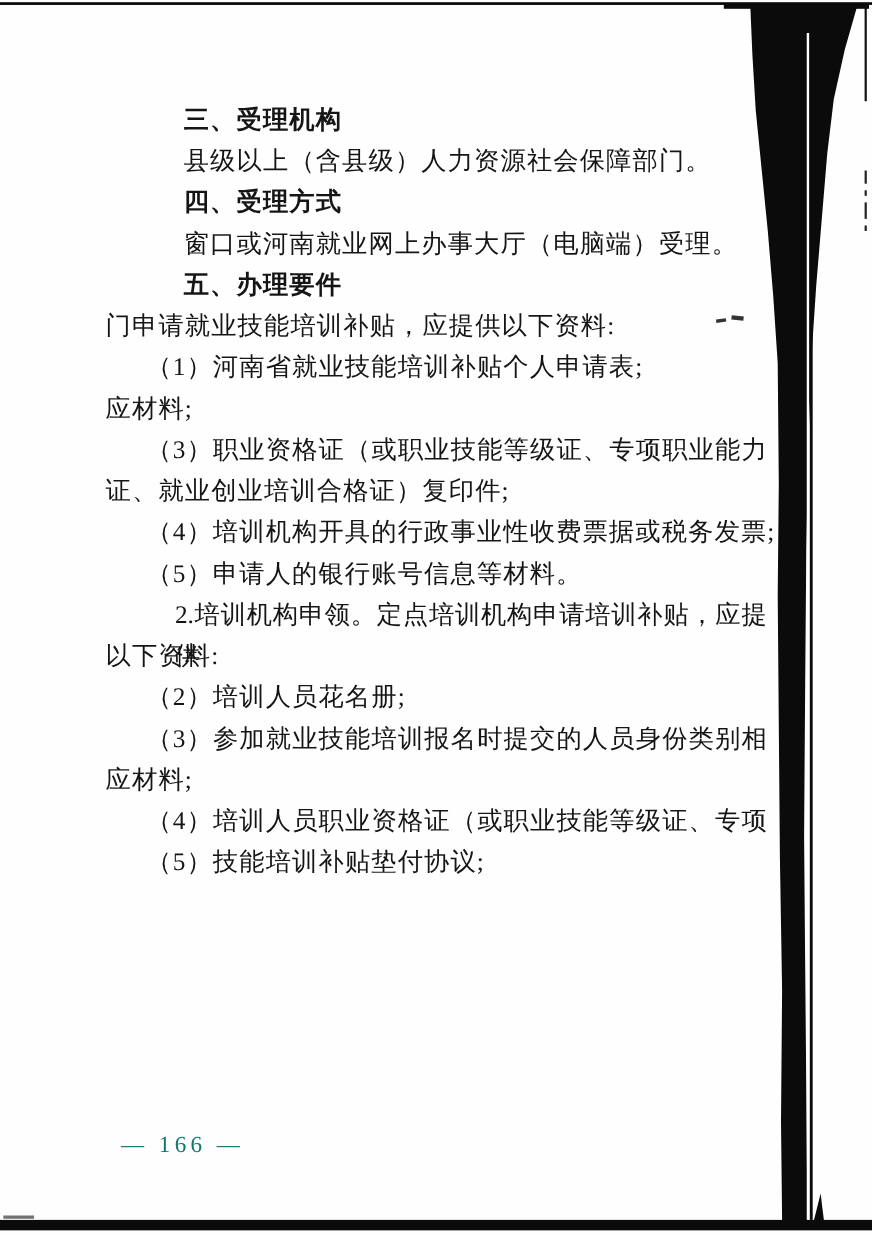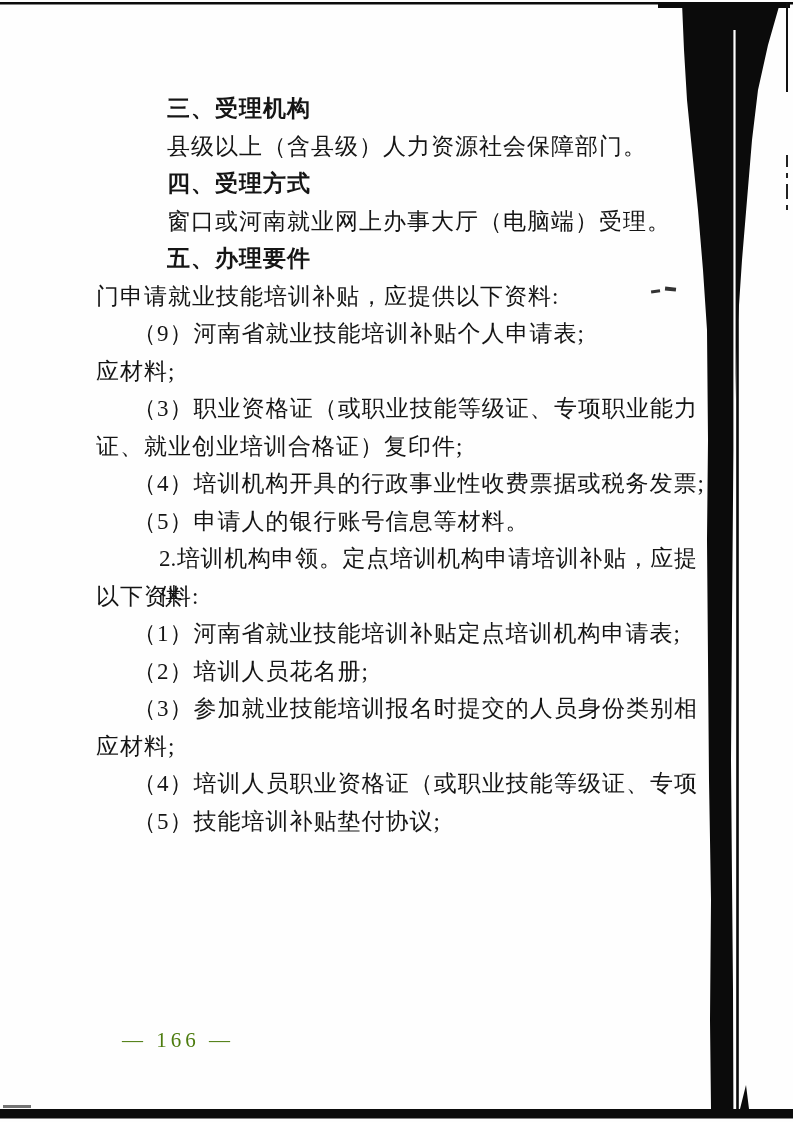--- a/index.html
+++ b/index.html
@@ -18,51 +18,50 @@
     line-height:37.5px;
   }
   .line{white-space:nowrap;letter-spacing:1px;height:37.5px;}
   .ind-h{padding-left:71px;font-weight:bold;}
   .ind-b{padding-left:71px;}
   .ind-n{padding-left:63px;}
   .ind-p{padding-left:37px;}
   .just{white-space:normal;text-align:justify;text-align-last:justify;letter-spacing:normal;}
   .pagenum{
     position:absolute;
-    left:122px;top:1028px;
+    left:110px;top:1028px;
     font-size:21px;
     letter-spacing:4px;
-    color:#4d7c0f;
+    color:#0f766e;
   }
   .artifacts{
     position:absolute;left:0;top:0;width:793px;height:1122px;
     pointer-events:none;
   }
 </style>
 </head>
 <body>
 
 <div class="page">
 
   <div class="textcol">
     <div class="line ind-h">三、受理机构</div>
     <div class="line ind-b">县级以上（含县级）人力资源社会保障部门。</div>
     <div class="line ind-h">四、受理方式</div>
     <div class="line ind-b">窗口或河南就业网上办事大厅（电脑端）受理。</div>
     <div class="line ind-h">五、办理要件</div>
     <div class="line">门申请就业技能培训补贴，应提供以下资料:</div>
-    <div class="line ind-p">（9）河南省就业技能培训补贴个人申请表;</div>
+    <div class="line ind-p">（1）河南省就业技能培训补贴个人申请表;</div>
     <div class="line">应材料;</div>
     <div class="line ind-p just">（3）职业资格证（或职业技能等级证、专项职业能力</div>
     <div class="line">证、就业创业培训合格证）复印件;</div>
     <div class="line ind-p">（4）培训机构开具的行政事业性收费票据或税务发票;</div>
     <div class="line ind-p">（5）申请人的银行账号信息等材料。</div>
     <div class="line ind-n just">2.培训机构申领。定点培训机构申请培训补贴，应提供</div>
     <div class="line">以下资料:</div>
-    <div class="line ind-p">（1）河南省就业技能培训补贴定点培训机构申请表;</div>
     <div class="line ind-p">（2）培训人员花名册;</div>
     <div class="line ind-p just">（3）参加就业技能培训报名时提交的人员身份类别相</div>
     <div class="line">应材料;</div>
     <div class="line ind-p just">（4）培训人员职业资格证（或职业技能等级证、专项</div>
     <div class="line ind-p">（5）技能培训补贴垫付协议;</div>
   </div>
 
   <div class="pagenum">— 166 —</div>
 
   <svg class="artifacts" width="793" height="1122" viewBox="0 0 793 1122" xmlns="http://www.w3.org/2000/svg">

